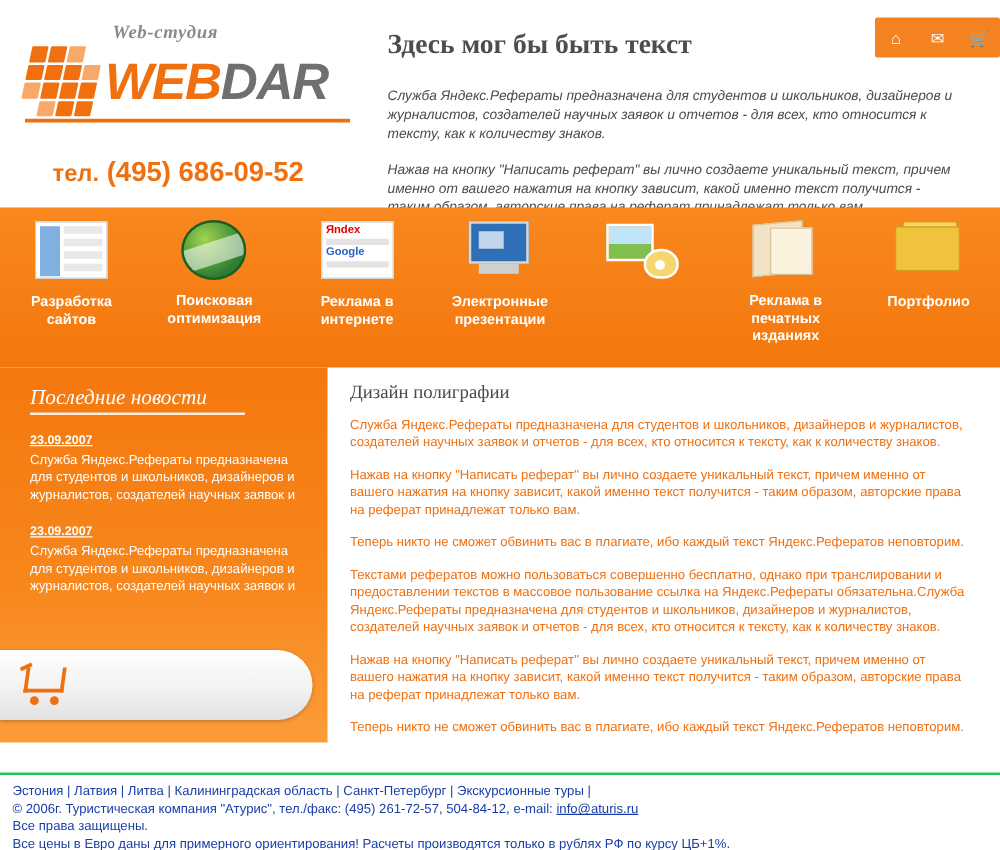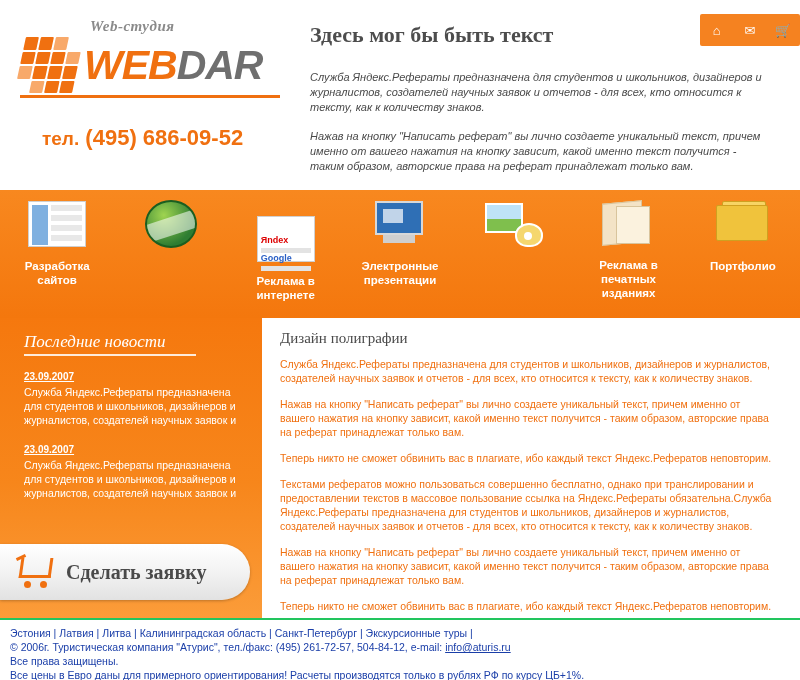--- a/index.html
+++ b/index.html
@@ -7,21 +7,21 @@
     width: 800px; height: 680px;
     font-family: "Liberation Sans", sans-serif;
     background: #ffffff;
     overflow: hidden;
   }
   .page { position: relative; width: 800px; height: 680px; }
 
   
   .header {
     position: relative;
-    height: 190px;
+    height: 166px;
     background: #ffffff;
     border-radius: 16px;
   }
   .header-left {
     position: absolute; left: 0; top: 0; width: 290px; height: 190px;
   }
   .logo-block { position: absolute; left: 20px; top: 18px; }
   .logo-webstudia {
     font-family: "Liberation Serif", serif;
     font-style: italic;
@@ -122,21 +122,21 @@
     position: relative;
   }
   .svc-label.active { text-decoration: underline; }
 
   
   .ic-browser { background:#ffffff; border:1px solid #cfcfcf; width:58px; height:46px; margin:3px auto 0; position:relative; }
   .ic-browser::before { content:""; position:absolute; left:3px; top:3px; width:16px; height:40px; background:#7fb0e0; }
   .ic-browser::after { content:""; position:absolute; left:22px; top:3px; right:3px; height:6px; background:#e8e8e8; box-shadow:0 10px 0 #e8e8e8, 0 20px 0 #e8e8e8, 0 30px 0 #e8e8e8; }
   .ic-globe { width:52px; height:48px; margin:2px auto 0; border-radius:50%; background:radial-gradient(circle at 35% 30%, #9fd450, #2e7d32 70%); border:2px solid #1b5e20; position:relative; overflow:hidden; }
   .ic-globe::after { content:""; position:absolute; left:-8px; top:14px; width:72px; height:18px; background:#ffffff; opacity:.55; transform:rotate(-18deg); }
-  .ic-search { width:58px; height:46px; margin:18px auto 0; background:#ffffff; border:1px solid #d0d0d0; font-size:9px; color:#333; text-align:left; padding:18px 3px; line-height:11px; }
+  .ic-search { width:58px; height:46px; margin:3px auto 0; background:#ffffff; border:1px solid #d0d0d0; font-size:9px; color:#333; text-align:left; padding:0 3px; line-height:11px; }
   .ic-search .y { color:#d00; font-weight:bold; }
   .ic-search .g1 { color:#2b60c6; font-weight:bold; }
   .ic-search .bar { display:block; height:5px; background:#e3e3e3; margin-top:2px; }
   .ic-pres { width:58px; height:46px; margin:3px auto 0; position:relative; }
   .ic-pres .scr { position:absolute; left:4px; top:0; width:48px; height:34px; background:#2f6fb5; border:2px solid #d8d8d8; }
   .ic-pres .scr::after { content:""; position:absolute; left:6px; top:6px; width:20px; height:14px; background:#ffffff; opacity:.7; }
   .ic-pres .base { position:absolute; left:12px; top:34px; width:32px; height:8px; background:#cfcfcf; }
   .ic-design { width:58px; height:46px; margin:3px auto 0; position:relative; }
   .ic-design .img { position:absolute; left:0; top:2px; width:38px; height:30px; background:linear-gradient(#bfe3f7 55%, #7fbf4d 45%); border:2px solid #ffffff; }
   .ic-design .pal { position:absolute; right:0; bottom:0; width:28px; height:24px; background:#f5d76e; border:2px solid #ffffff; border-radius:50% 50% 45% 45%; }
@@ -287,20 +287,22 @@
           <div class="ic-browser"></div>
         </div>
       <div class="svc-label" style="white-space:pre-line">Разработка
 сайтов</div>
     </div>
 
     <div class="service">
       <div class="svc-icon">
           <div class="ic-globe"></div>
         </div>
+      <div class="svc-label" style="white-space:pre-line">Поисковая
+оптимизация</div>
     </div>
 
     <div class="service">
       <div class="svc-icon">
         <div class="ic-search"><span class="y">Яndex</span><span class="bar"></span><span class="g1">Google</span><span class="bar"></span></div>
       </div>
       <div class="svc-label" style="white-space:pre-line">Реклама в
 интернете</div>
     </div>
 
@@ -363,21 +365,20 @@
         <div class="news-text">Служба Яндекс.Рефераты предназначена для студентов и школьников, дизайнеров и журналистов, создателей научных заявок и</div>
       </div>
 
       <div class="order-btn">
         <div class="cart">
           <div class="handle"></div>
             <div class="body"></div>
             <div class="w1"></div>
             <div class="w2"></div>
         </div>
-        <div class="order-label">Сделать заявку</div>
       </div>
     </div>
 
     <div class="col-right">
       <div class="content-title">Дизайн полиграфии</div>
       <div class="content-p">Служба Яндекс.Рефераты предназначена для студентов и школьников, дизайнеров и журналистов, создателей научных заявок и отчетов - для всех, кто относится к тексту, как к количеству знаков.</div>
       <div class="content-p">Нажав на кнопку "Написать реферат" вы лично создаете уникальный текст, причем именно от вашего нажатия на кнопку зависит, какой именно текст получится - таким образом, авторские права на реферат принадлежат только вам.</div>
       <div class="content-p">Теперь никто не сможет обвинить вас в плагиате, ибо каждый текст Яндекс.Рефератов неповторим.</div>
       <div class="content-p">Текстами рефератов можно пользоваться совершенно бесплатно, однако при транслировании и предоставлении текстов в массовое пользование ссылка на Яндекс.Рефераты обязательна.Служба Яндекс.Рефераты предназначена для студентов и школьников, дизайнеров и журналистов, создателей научных заявок и отчетов - для всех, кто относится к тексту, как к количеству знаков.</div>
       <div class="content-p">Нажав на кнопку "Написать реферат" вы лично создаете уникальный текст, причем именно от вашего нажатия на кнопку зависит, какой именно текст получится - таким образом, авторские права на реферат принадлежат только вам.</div>

